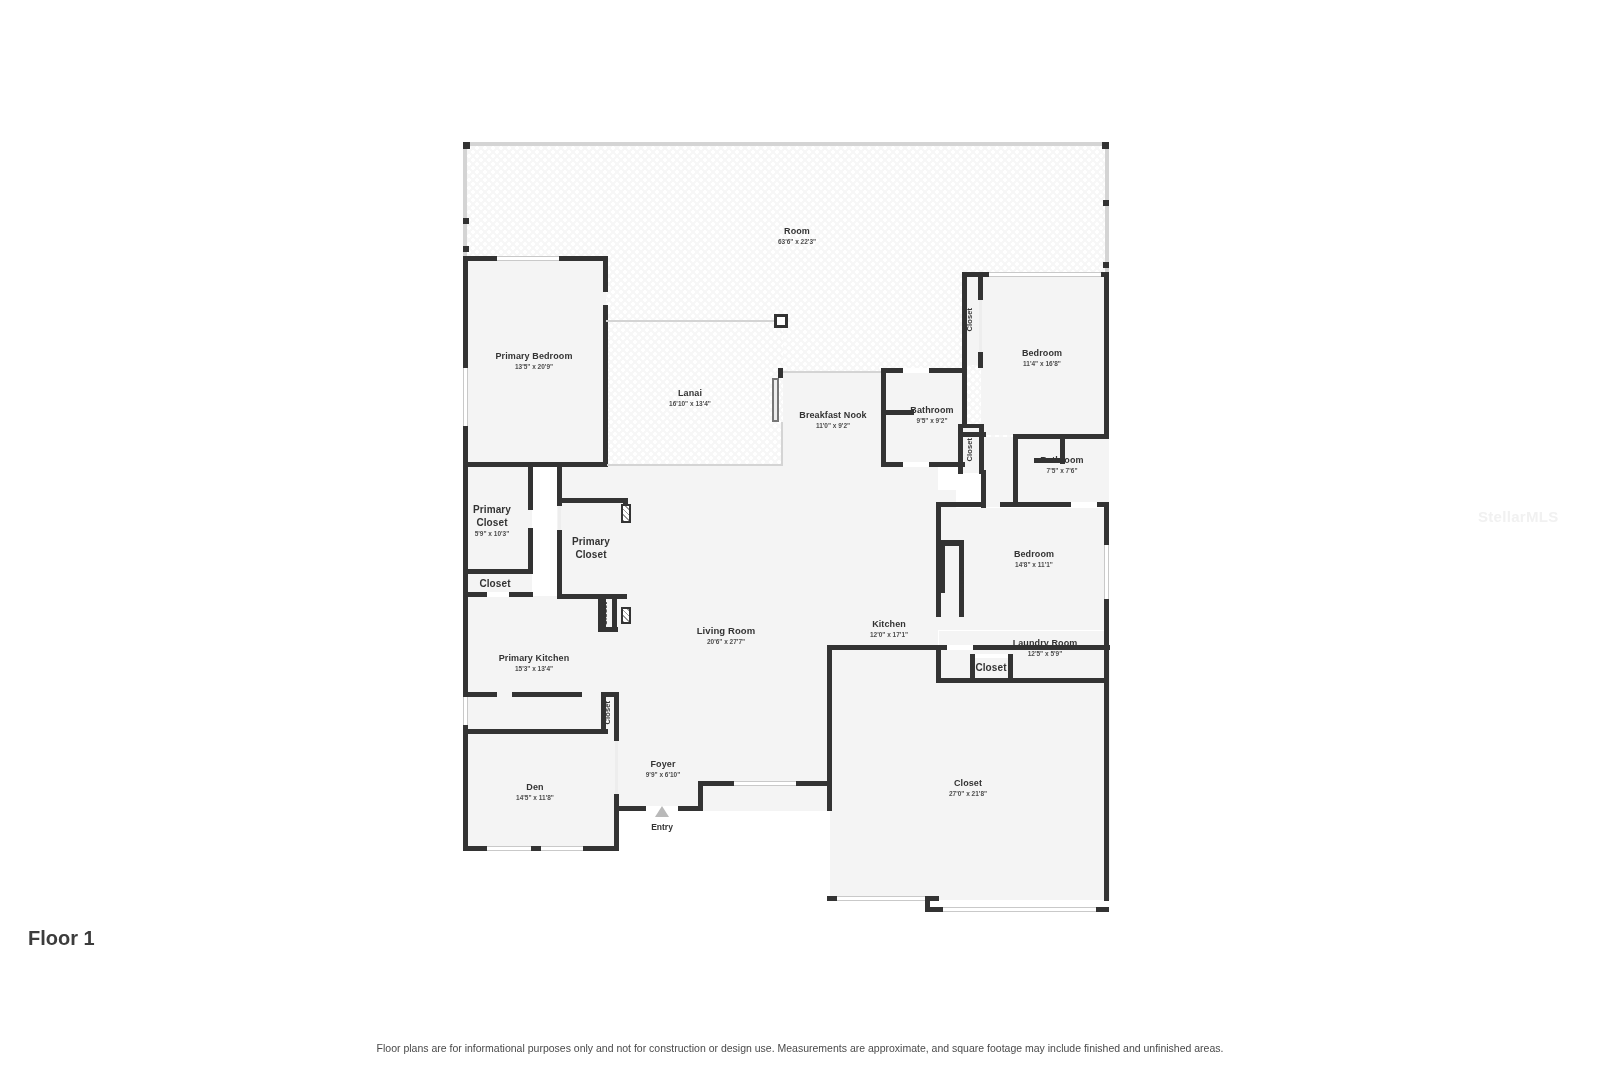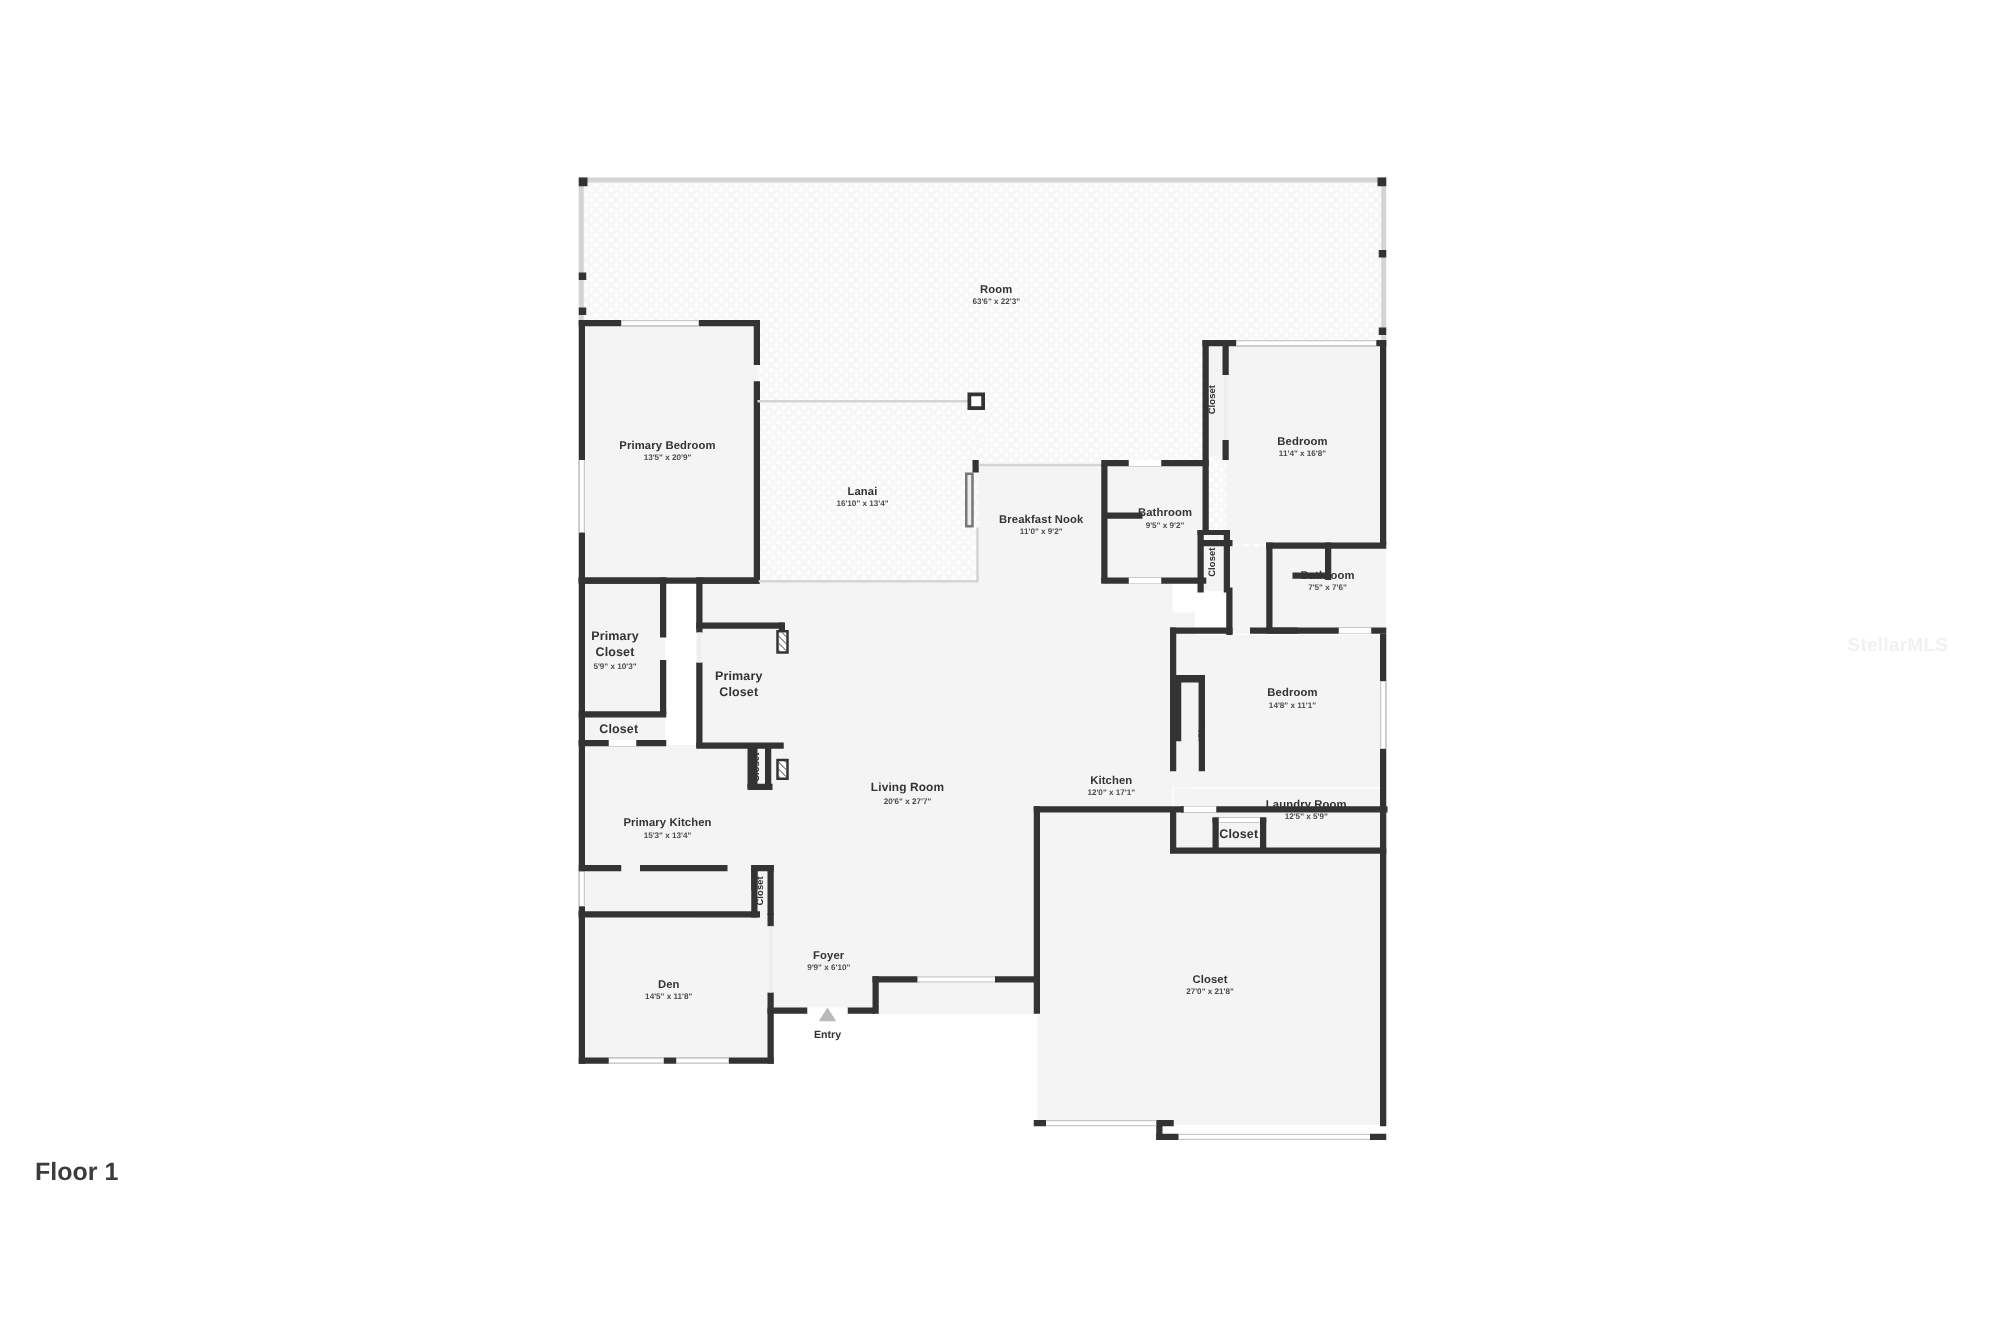--- a/index.html
+++ b/index.html
@@ -475,14 +475,15 @@
 
     <div id="entry-marker"></div>
     <div id="entry-label">Entry</div>
 
   </div>
 
   <div id="floor-label">Floor 1</div>
 
   <div id="watermark">StellarMLS</div>
 
+  <div id="disclaimer">Floor plans are for informational purposes only and not for construction or design use. Measurements are approximate, and square footage may include finished and unfinished areas.</div>
 
 </div>
 
 </body></html>

